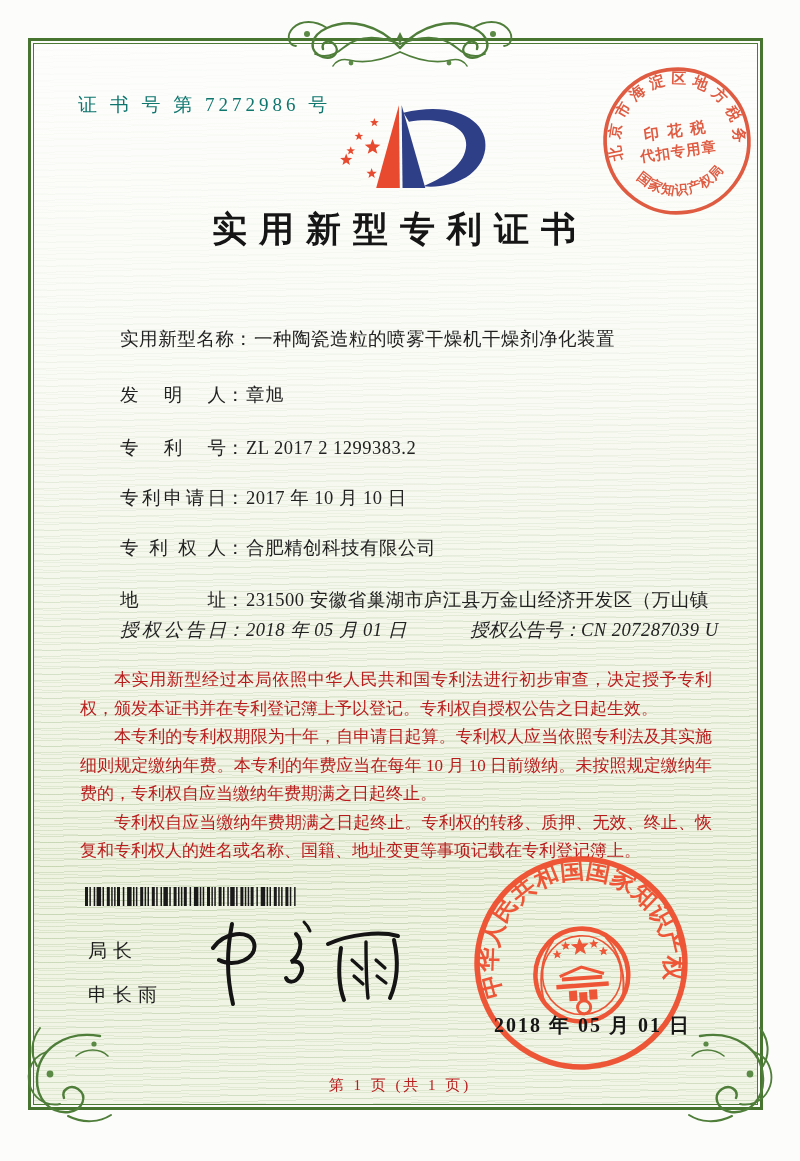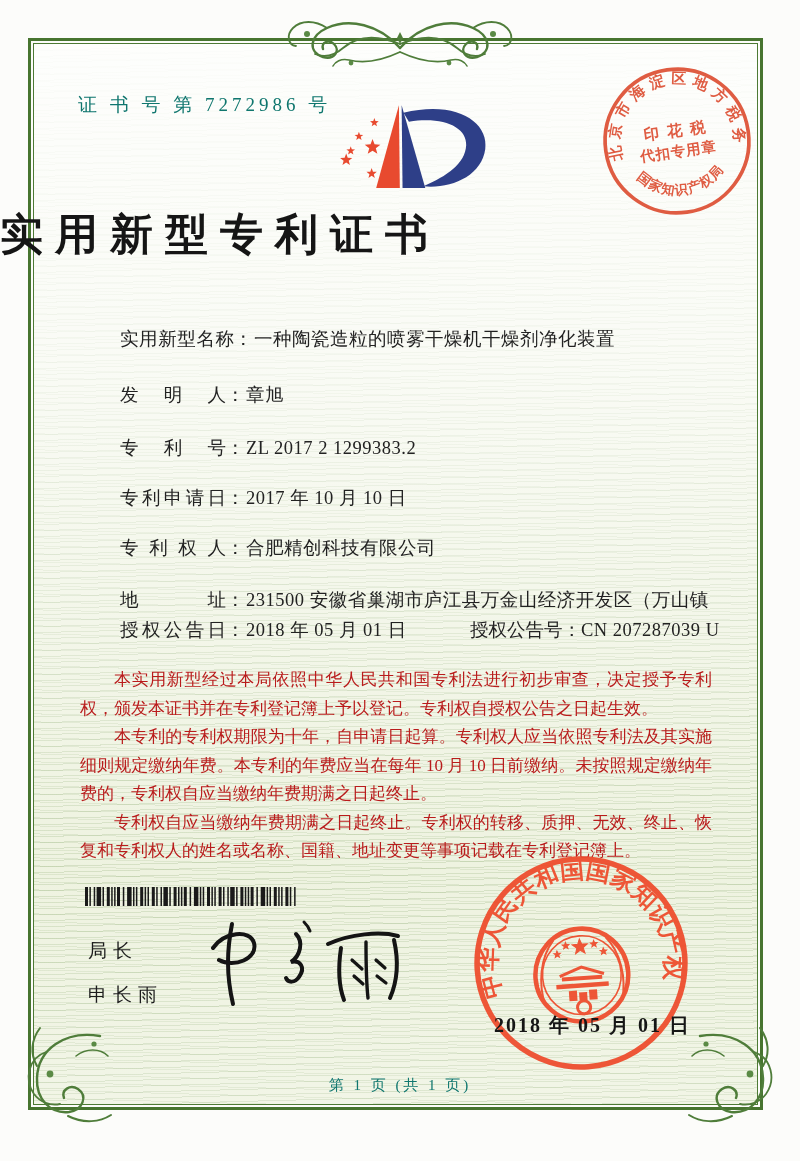--- a/index.html
+++ b/index.html
@@ -19,37 +19,37 @@
     background:
       linear-gradient(180deg, rgba(255,255,255,.93) 0%, rgba(255,255,255,.72) 30%,
                       rgba(255,255,255,.38) 55%, rgba(255,255,255,.12) 78%, rgba(255,255,255,.30) 100%),
       repeating-linear-gradient(178.5deg, rgba(122,158,92,.25) 0 1px, rgba(0,0,0,0) 1px 6px),
       repeating-linear-gradient(181.5deg, rgba(122,158,92,.18) 0 1px, rgba(0,0,0,0) 1px 8px),
       #ecf1dc;
   }
   .abs { position:absolute; }
   
   .cert-no { left:78px; top:92px; font-size:19px; letter-spacing:4px; color:#0f766e; }
-  .title { left:0; top:206px; width:100%; text-align:left; font-size:43px; font-weight:700;
+  .title { left:0; top:206px; width:100%; text-align:center; font-size:35px; font-weight:700;
            letter-spacing:12px; color:#151515; }
   .fields { left:80px; top:326px; width:660px; font-size:18.5px; color:#222;margin-left:40px; }
   .frow { position:relative; margin-bottom:0; line-height:26px; }
   .lab { display:inline-block; width:106px; text-align:justify; text-align-last:justify; vertical-align:top; }
   .colon { display:inline-block; width:20px; vertical-align:top; }
   .val { letter-spacing:.5px; }
   .addr2 { margin-left:126px; line-height:26px; }
   .grant-no-group { position:absolute; left:350px; top:0; }
   .paras { left:80px; top:666px; width:632px; font-size:17px; line-height:28.5px;
            text-align:justify; color:#b91c1c; }
   .paras p { text-indent:2em; margin:0; }
   .officer { left:88px; font-size:19px; letter-spacing:6px; color:#1c1c1c; z-index:5; }
   .seal-date { left:494px; top:1012px; font-size:20px; letter-spacing:2px; color:#161616;
                font-weight:600; z-index:6; }
   .footer { left:0; top:1076px; width:100%; text-align:center; font-size:15px;
-            letter-spacing:3px; color:#0f766e; }
+            letter-spacing:3px; color:#b91c1c; }
   
   .tax-stamp { left:600px; top:64px; width:154px; height:154px; z-index:4;
                transform:rotate(-8deg); opacity:.92; }
   .office-seal { left:470px; top:852px; width:222px; height:222px; z-index:4;
                  transform:rotate(-4deg); opacity:.93; }
   .logo { left:318px; top:90px; width:200px; height:118px; z-index:2; }
   .barcode { left:85px; top:887px; width:214px; height:19px; z-index:3; }
   .signature { left:196px; top:912px; width:230px; height:105px; z-index:5; }
   .ornament-top { left:50%; top:8px; transform:translateX(-50%); width:290px; height:62px; z-index:3; }
   .corner { width:96px; height:104px; z-index:3; }
@@ -156,21 +156,21 @@
     </div>
     <div class="frow" style="margin-bottom:24px;">
       <span class="lab">专利申请日</span><span class="colon">：</span><span class="val">2017 年 10 月 10 日</span>
     </div>
     <div class="frow" style="margin-bottom:26px;">
       <span class="lab">专利权人</span><span class="colon">：</span><span class="val">合肥精创科技有限公司</span>
     </div>
     <div class="frow">
       <span class="lab">地址</span><span class="colon">：</span><span class="val">231500 安徽省巢湖市庐江县万金山经济开发区（万山镇</span>
     </div>
-    <div class="frow" style="margin-top:4px;">
+    <div class="frow" style="margin-top:4px;font-style:italic;">
       <span class="lab">授权公告日</span><span class="colon">：</span><span class="val">2018 年 05 月 01 日</span>
       <span class="grant-no-group">
         <span>授权公告号</span><span>：</span><span class="val">CN 207287039 U</span>
       </span>
     </div>
   </div>
 
   <div class="abs paras">
     <p>本实用新型经过本局依照中华人民共和国专利法进行初步审查，决定授予专利权，颁发本证书并在专利登记簿上予以登记。专利权自授权公告之日起生效。</p>
     <p>本专利的专利权期限为十年，自申请日起算。专利权人应当依照专利法及其实施细则规定缴纳年费。本专利的年费应当在每年 10 月 10 日前缴纳。未按照规定缴纳年费的，专利权自应当缴纳年费期满之日起终止。</p>

